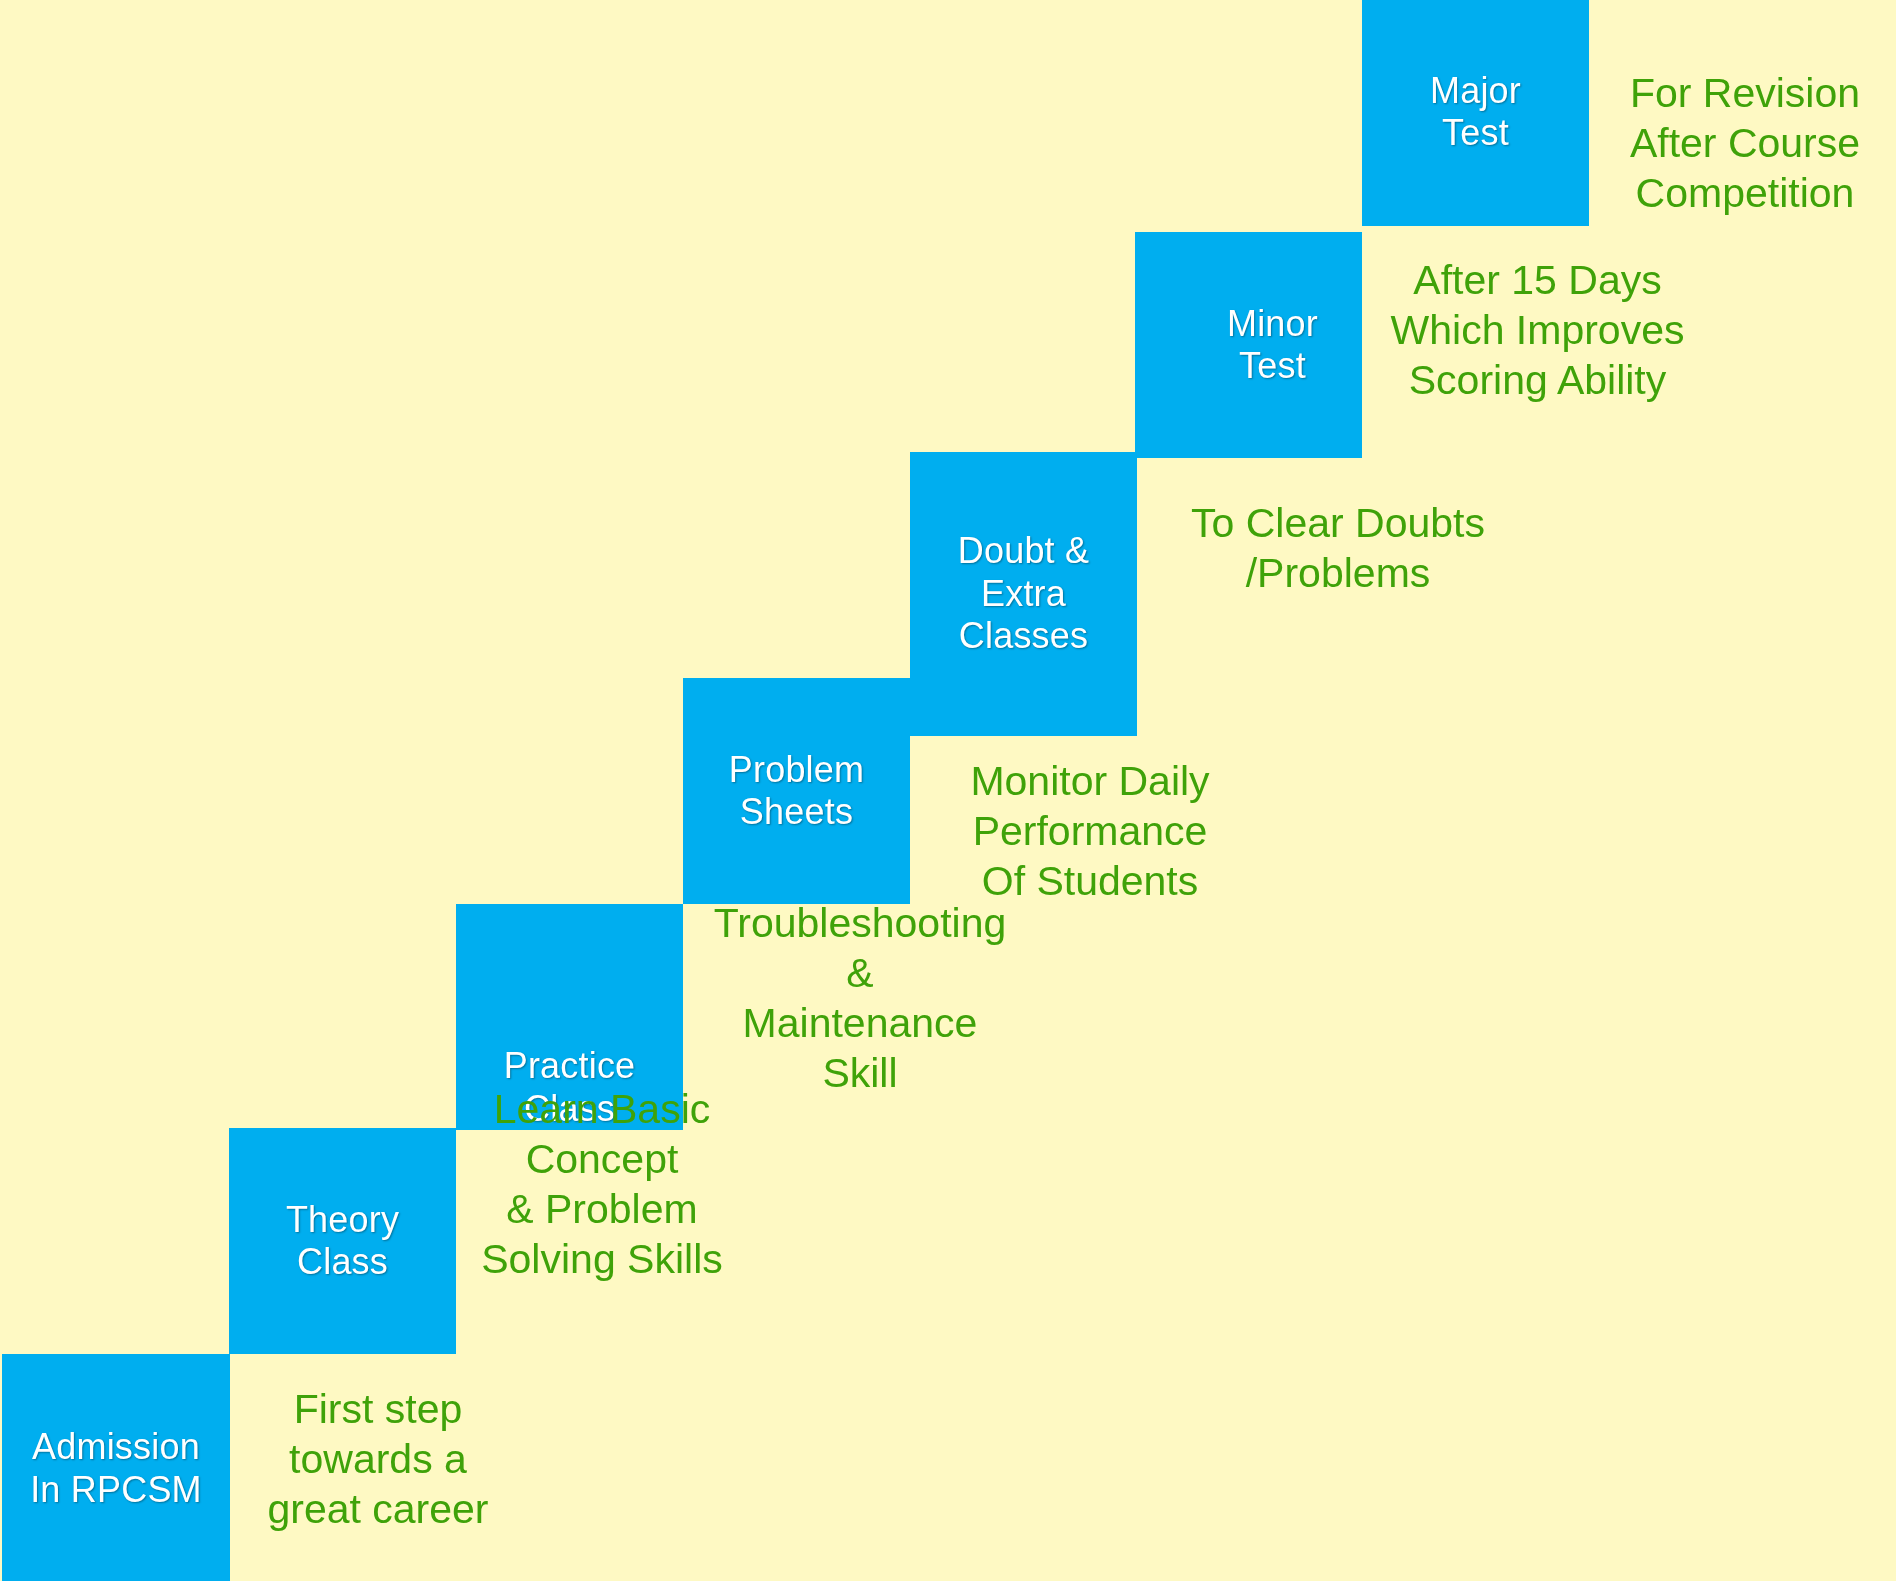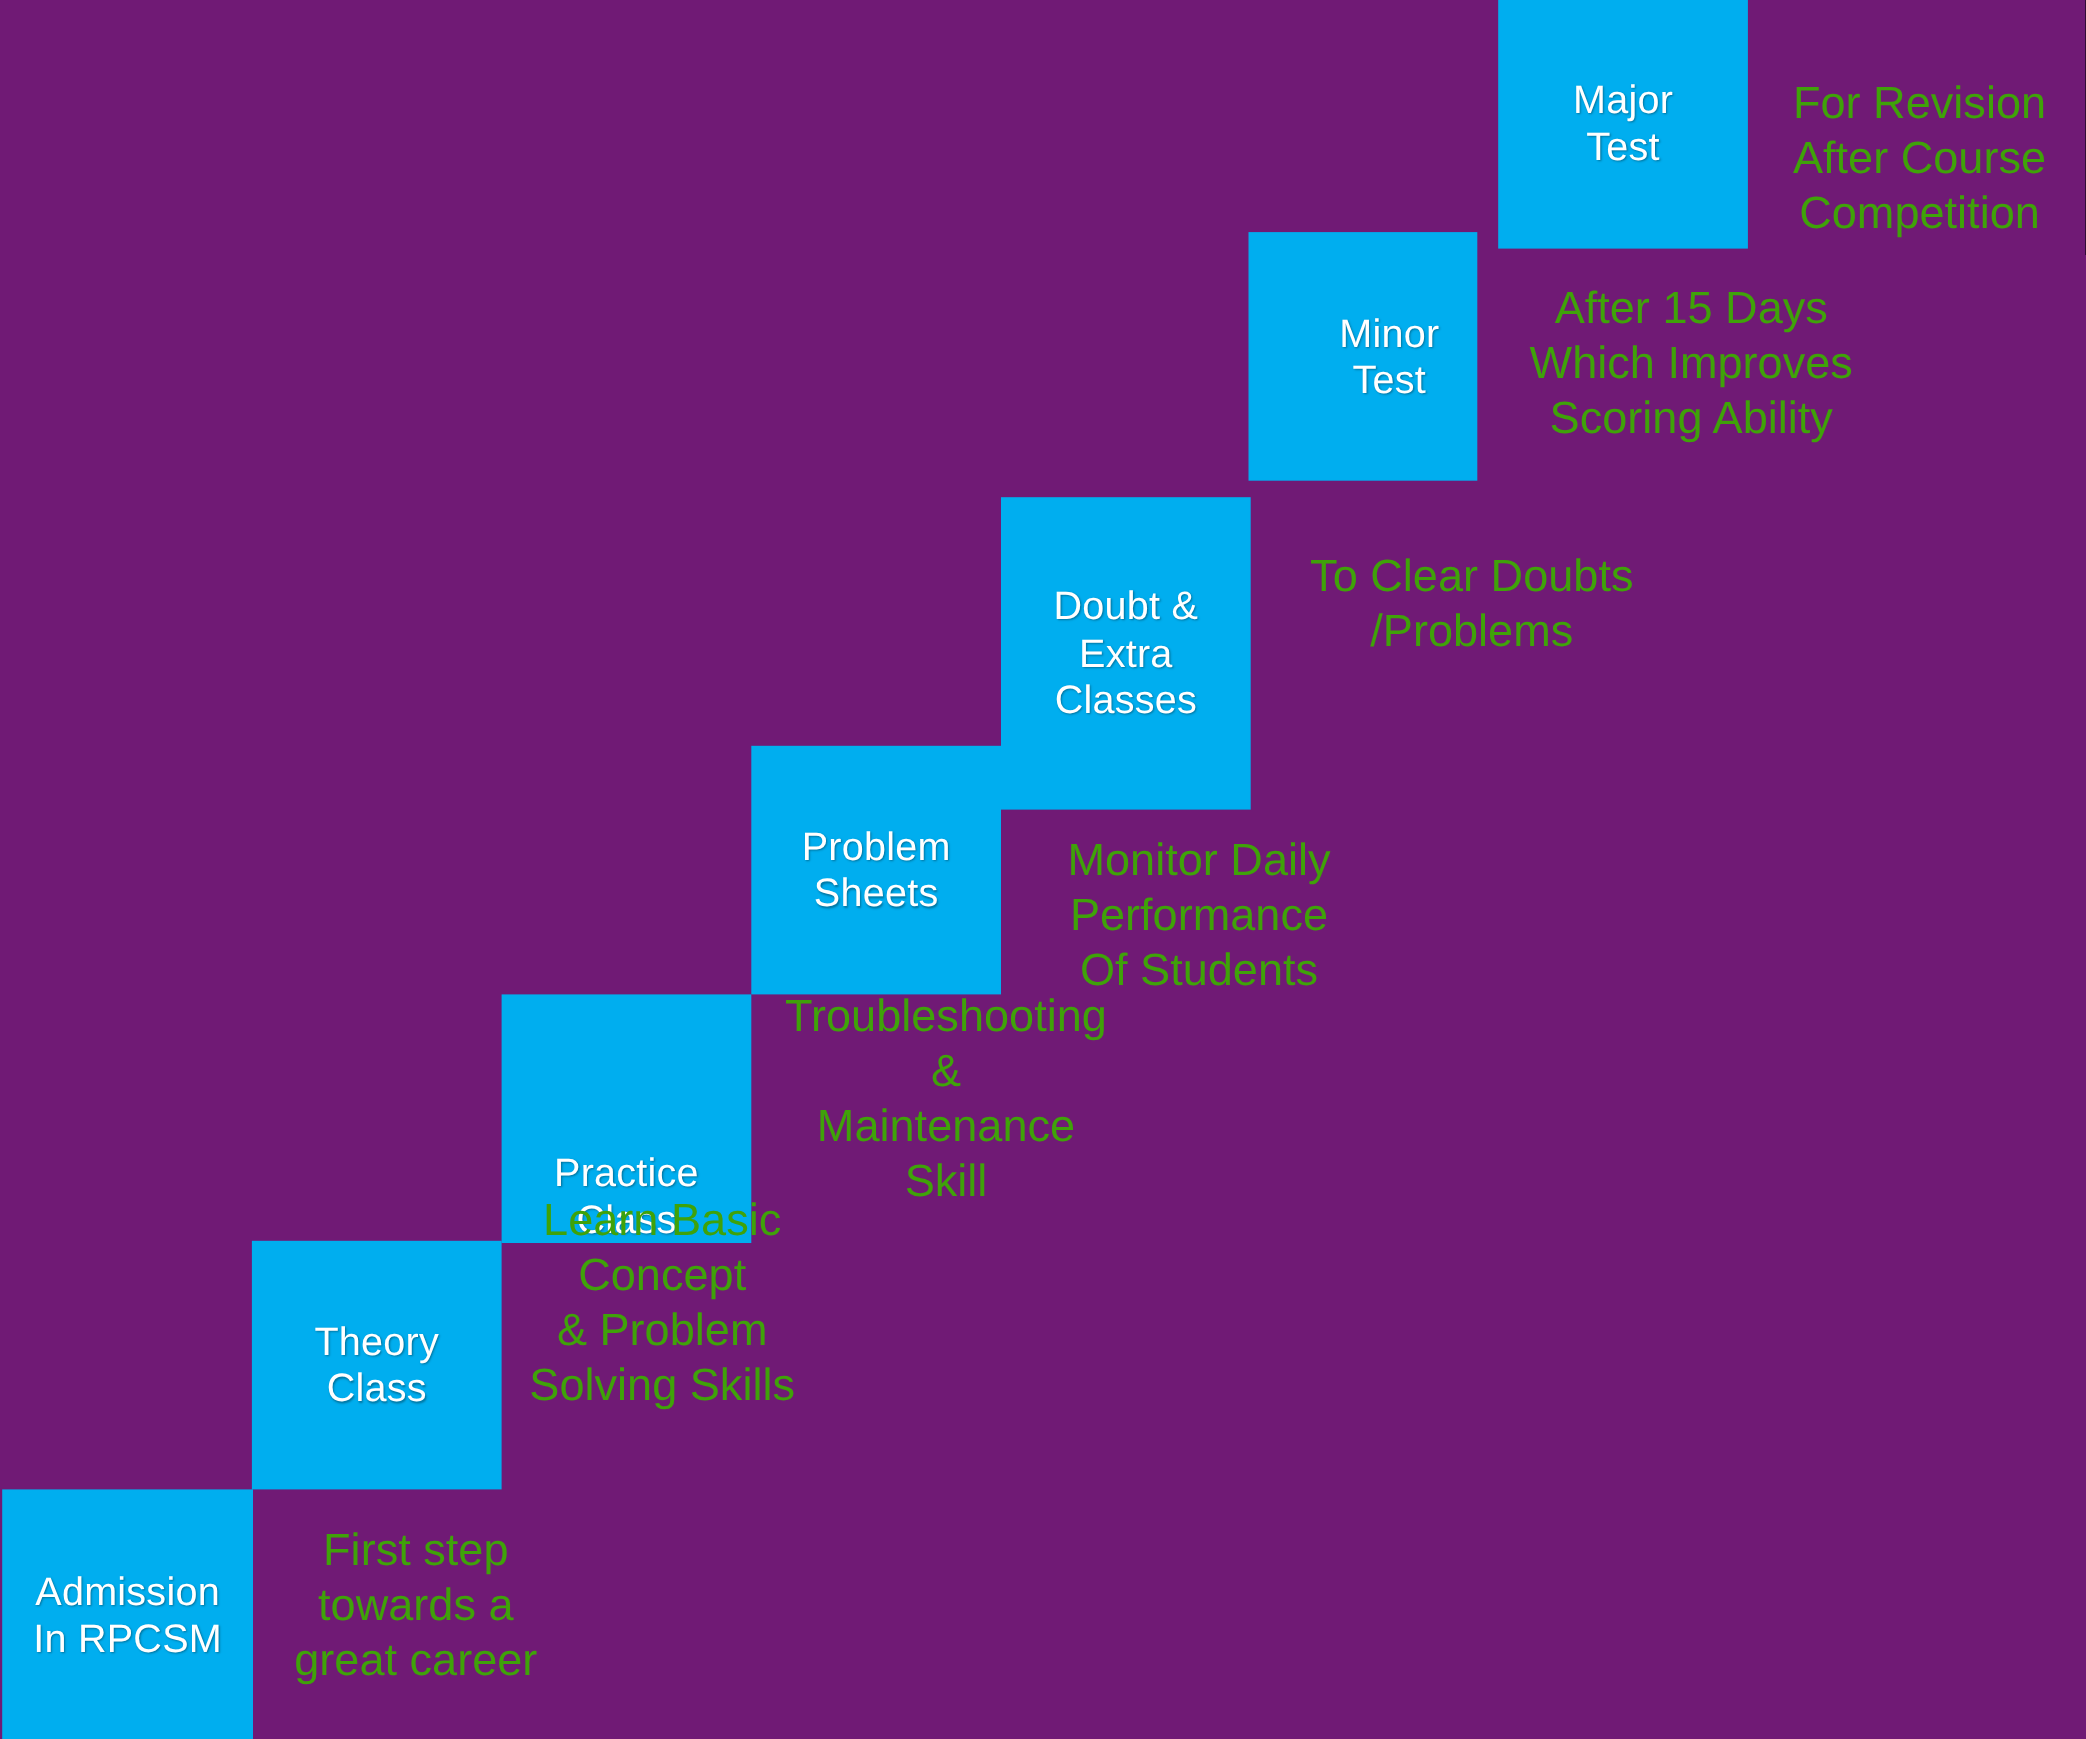--- a/index.html
+++ b/index.html
@@ -8,21 +8,21 @@
     padding: 0;
     background: #000000;
   }
   body {
     font-family: "Liberation Sans", sans-serif;
   }
   #stage {
     position: relative;
     width: 1896px;
     height: 1581px;
-    background: #701a75;
+    background: #fef9c3;
     overflow: hidden;
   }
   .step {
     position: absolute;
     background: #00AEEF;
     display: flex;
     align-items: center;
     justify-content: center;
     box-sizing: border-box;
   }
@@ -55,21 +55,21 @@
 <div id="stage">
 
   <div class="step" style="left:1362px; top:-2px; width:227px; height:228px;">
     <div class="step-label">Major
 Test</div>
   </div>
   <div class="caption" style="left:1600px; top:24px; width:290px;margin-top:44px;">For Revision
 After Course
 Competition</div>
 
-  <div class="step" style="left:1135px; top:211px; width:208px; height:226px;padding-left:48px;">
+  <div class="step" style="left:1135px; top:232px; width:227px; height:226px;padding-left:48px;">
     <div class="step-label">Minor
 Test</div>
   </div>
   <div class="caption" style="left:1380px; top:255px; width:315px;">After 15 Days
 Which Improves
 Scoring Ability</div>
 
   <div class="step" style="left:910px; top:452px; width:227px; height:284px;">
     <div class="step-label">Doubt &amp;
 Extra

